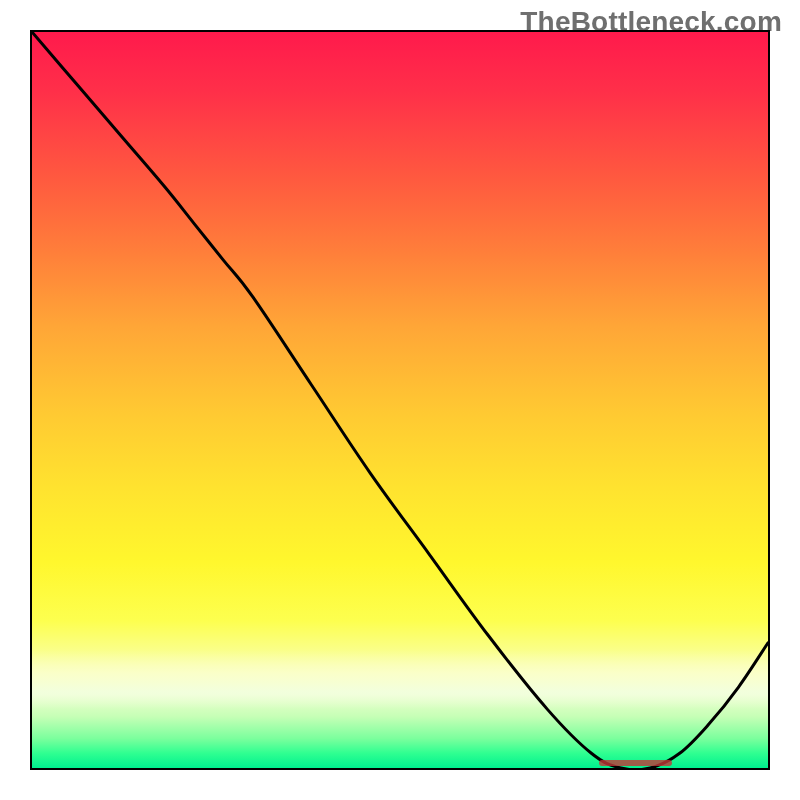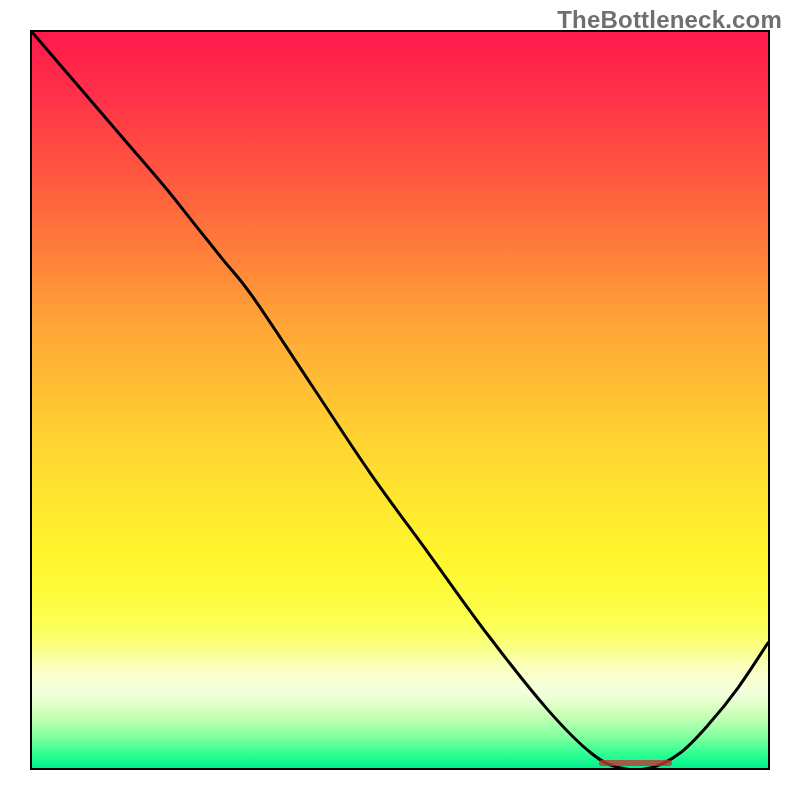--- a/index.html
+++ b/index.html
@@ -12,21 +12,21 @@
   }
   .wrap {
     position: relative;
     width: 800px;
     height: 800px;
   }
   .attribution {
     position: absolute;
     top: 6px;
     right: 18px;
-    font-size: 24px;
+    font-size: 28px;
     font-weight: 600;
     color: #6f6f6f;
     letter-spacing: 0.2px;
   }
   .plot-area {
     position: absolute;
     left: 30px;
     top: 30px;
     width: 740px;
     height: 740px;

